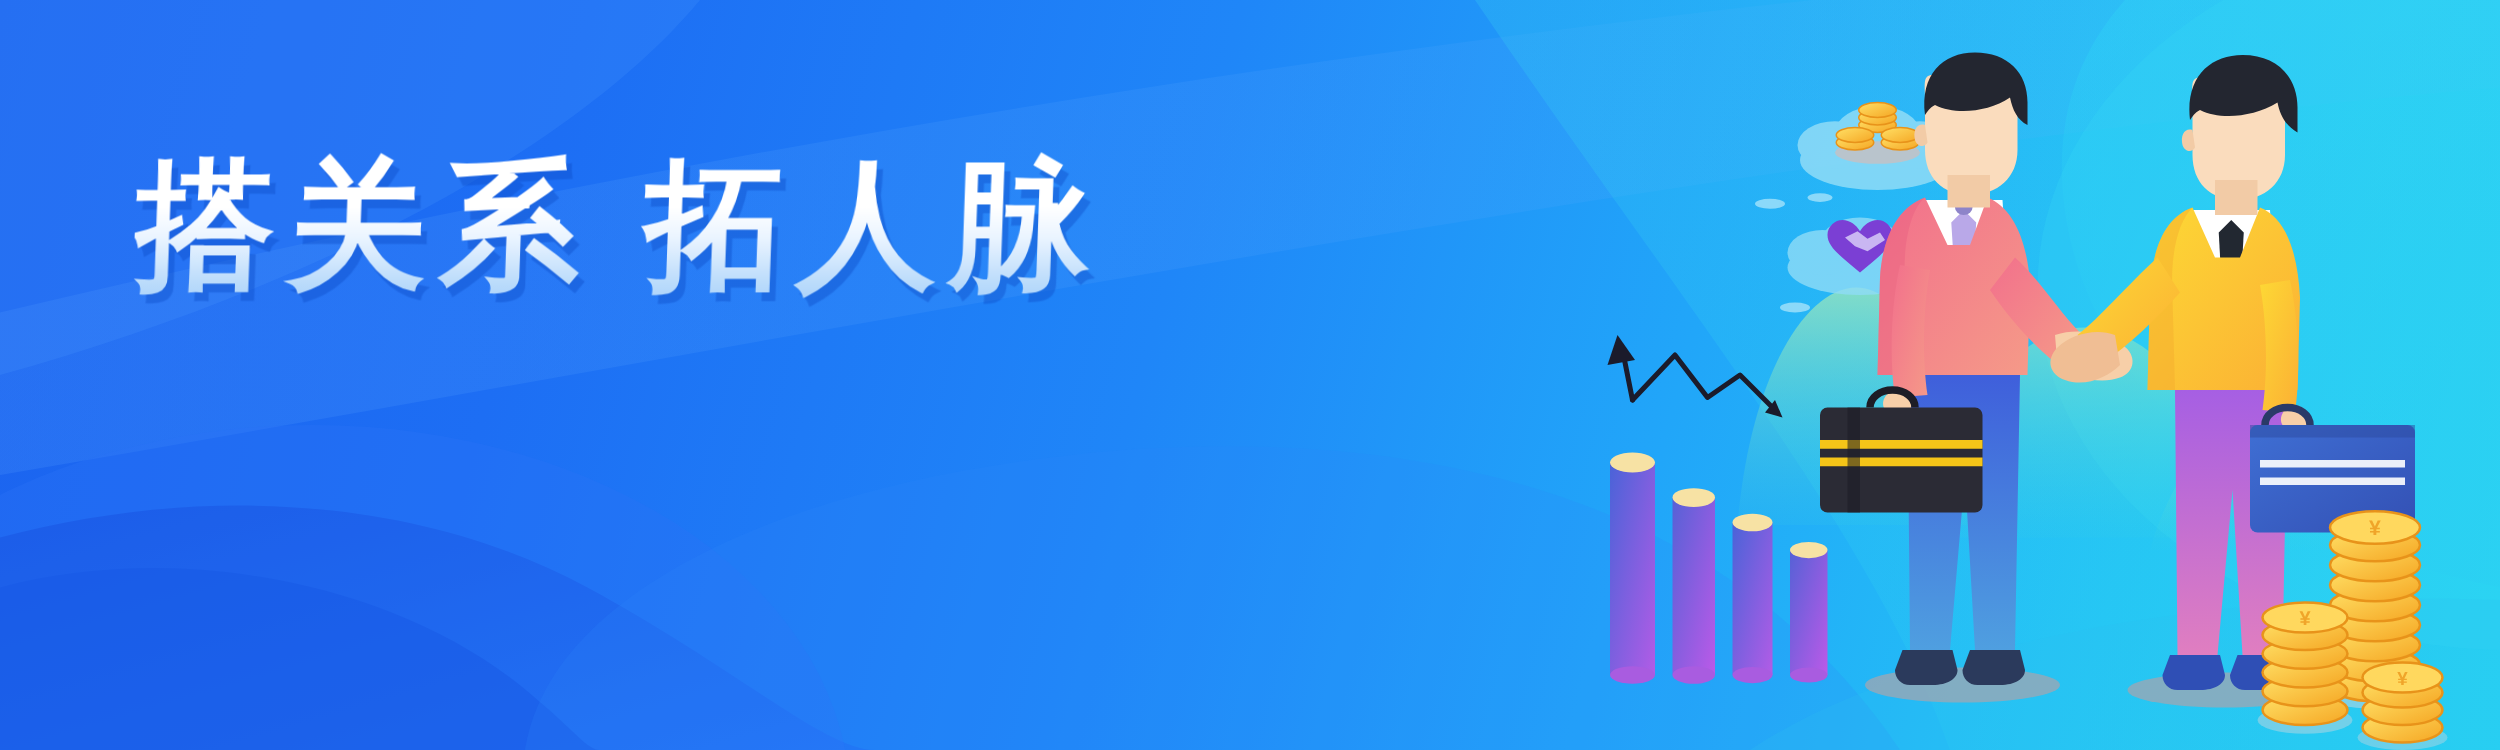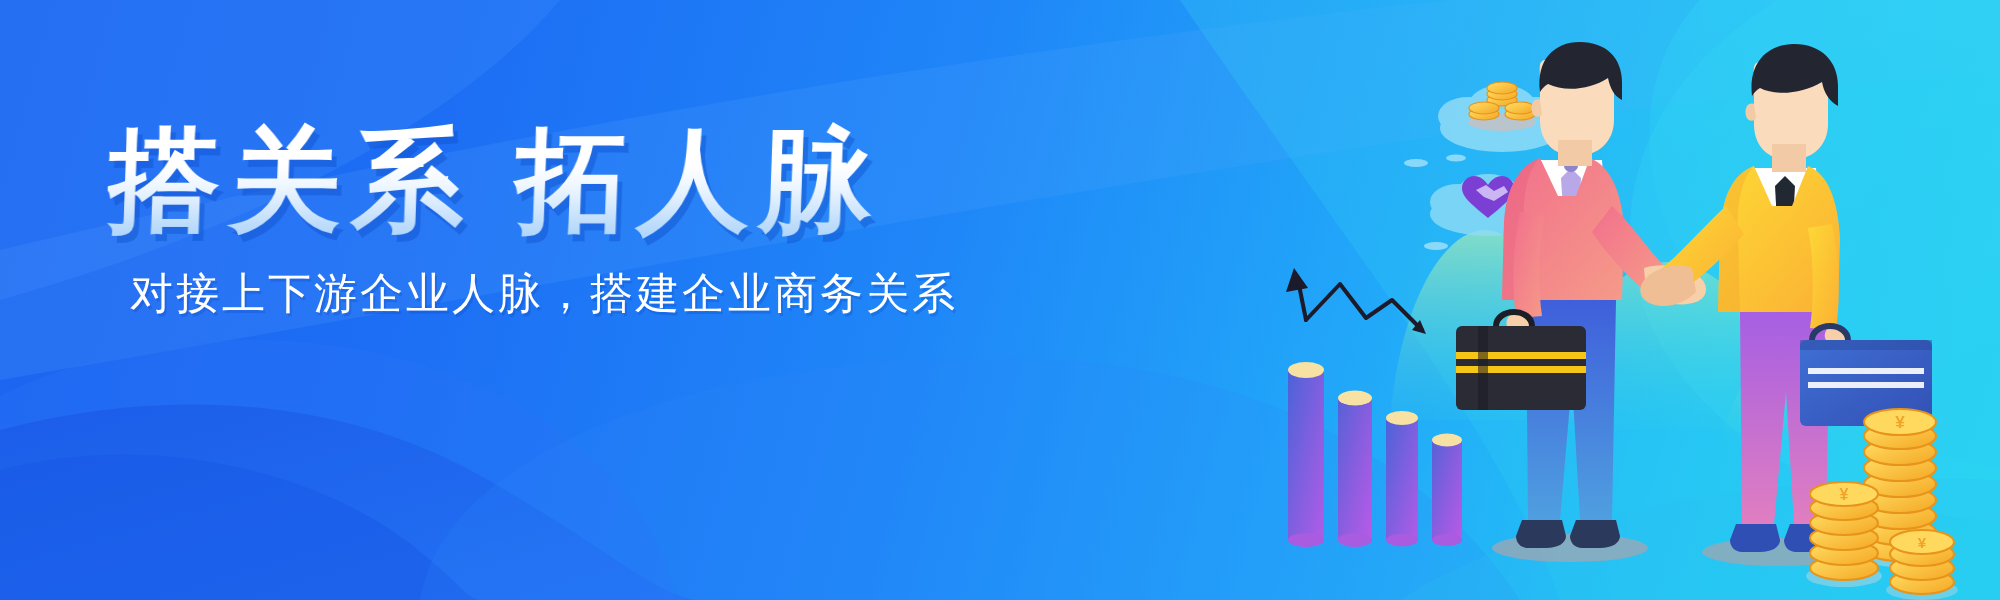--- a/index.html
+++ b/index.html
@@ -102,21 +102,20 @@
       <path d="M1180,0 L2000,0 L2000,600 L1560,600 C1500,430 1350,250 1180,0 Z" fill="url(#wCyan)" opacity=".35"></path>
       <path d="M2000,0 L2000,470 C1800,430 1660,300 1650,150 C1646,90 1664,40 1700,0 Z" fill="url(#wCyan2)" opacity=".55"></path>
       <ellipse cx="2010" cy="230" rx="380" ry="290" fill="#37d6f4" opacity=".28"></ellipse>
 
       <path d="M1400,600 C1520,520 1760,470 2000,480 L2000,600 Z" fill="#2ec0f0" opacity=".22"></path>
     </svg>
   </div>
 
   <div id="text-block">
     <div id="headline"><span>搭关系</span><span class="gap"></span><span>拓人脉</span></div>
-    <div id="subtitle">对接上下游企业人脉，搭建企业商务关系</div>
   </div>
 
   <div id="illustration">
     <svg viewBox="0 0 760 600" preserveAspectRatio="xMidYMid meet">
       <defs>
         <linearGradient id="hillA" x1="0" y1="0" x2="0" y2="1">
           <stop offset="0%" stop-color="#a2e9b9"></stop>
           <stop offset="100%" stop-color="#3fd2dd" stop-opacity=".15"></stop>
         </linearGradient>
         <linearGradient id="hillB" x1="0" y1="0" x2="0" y2="1">

